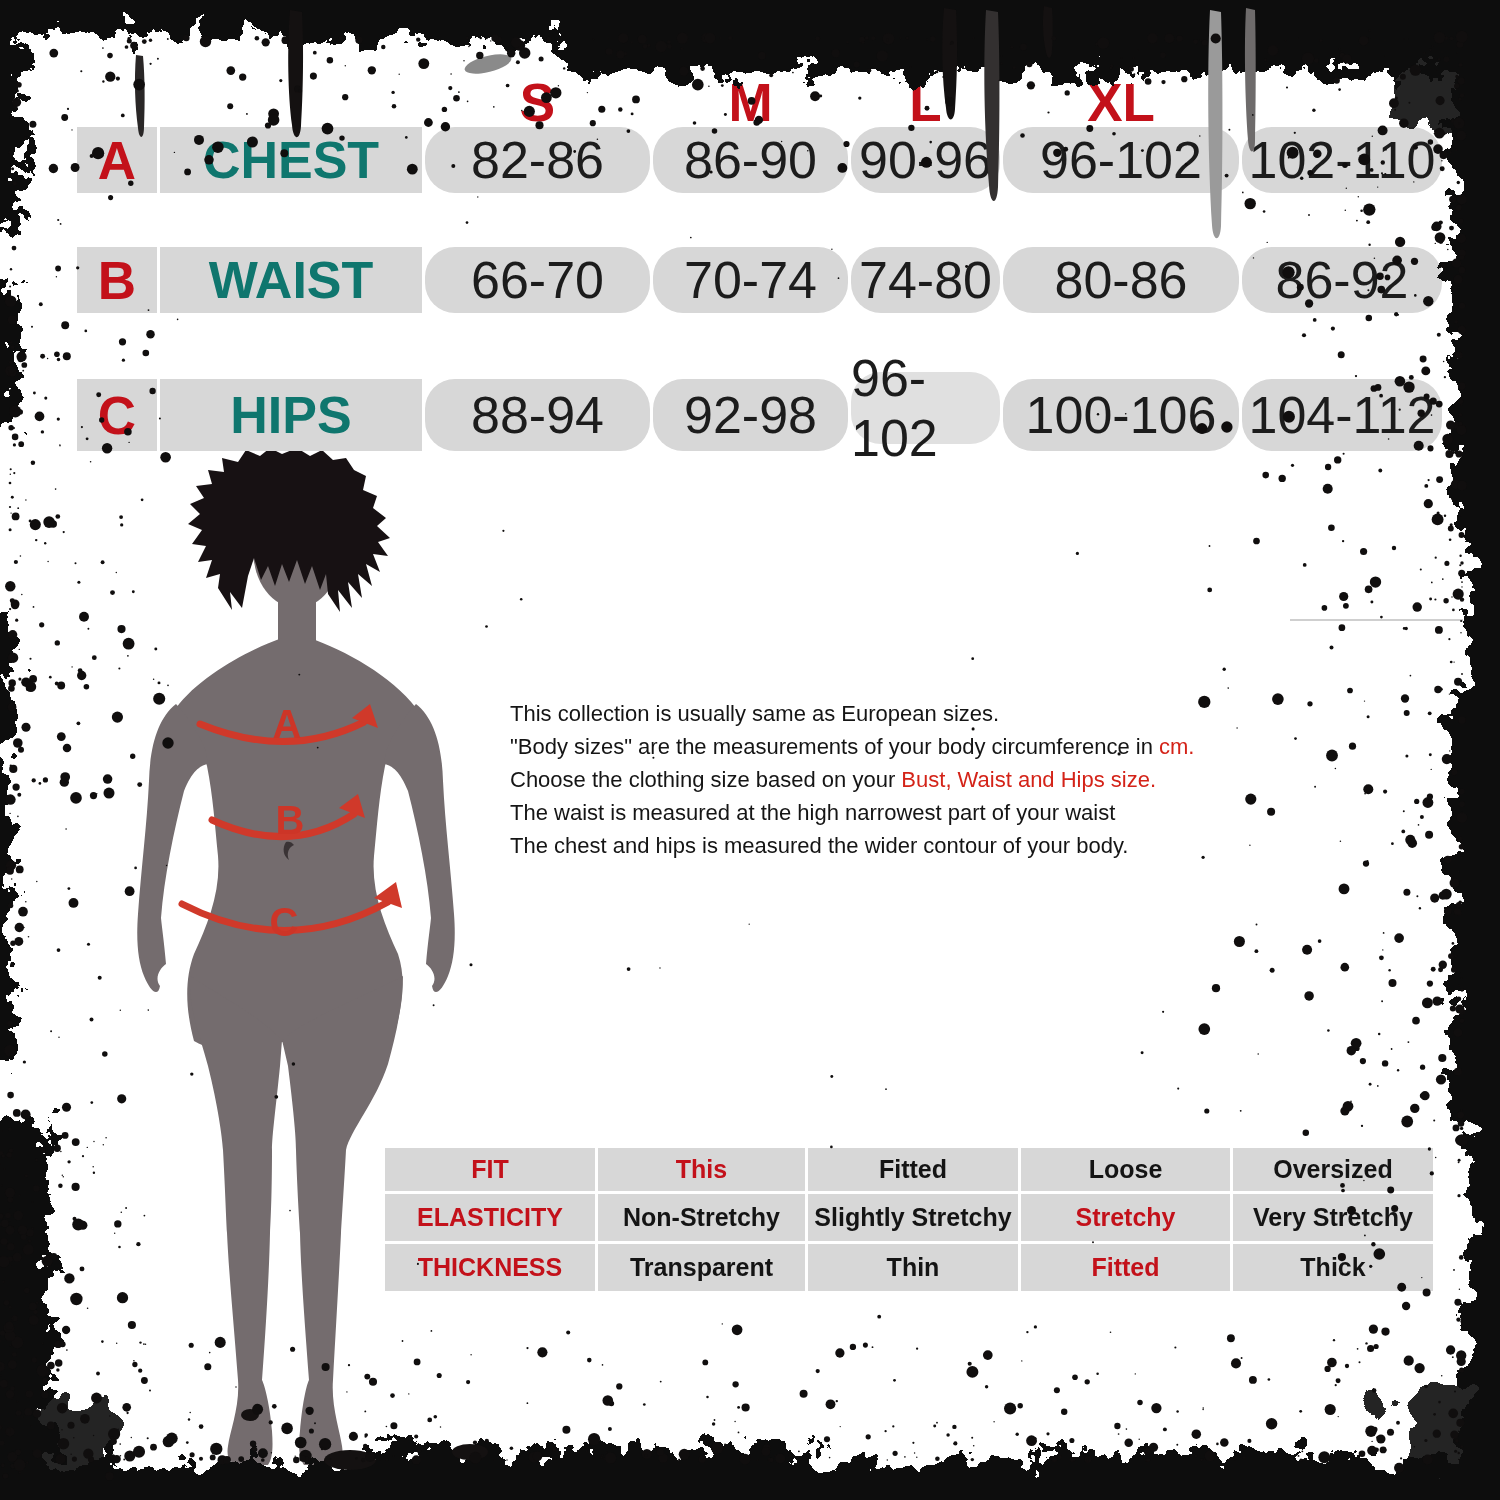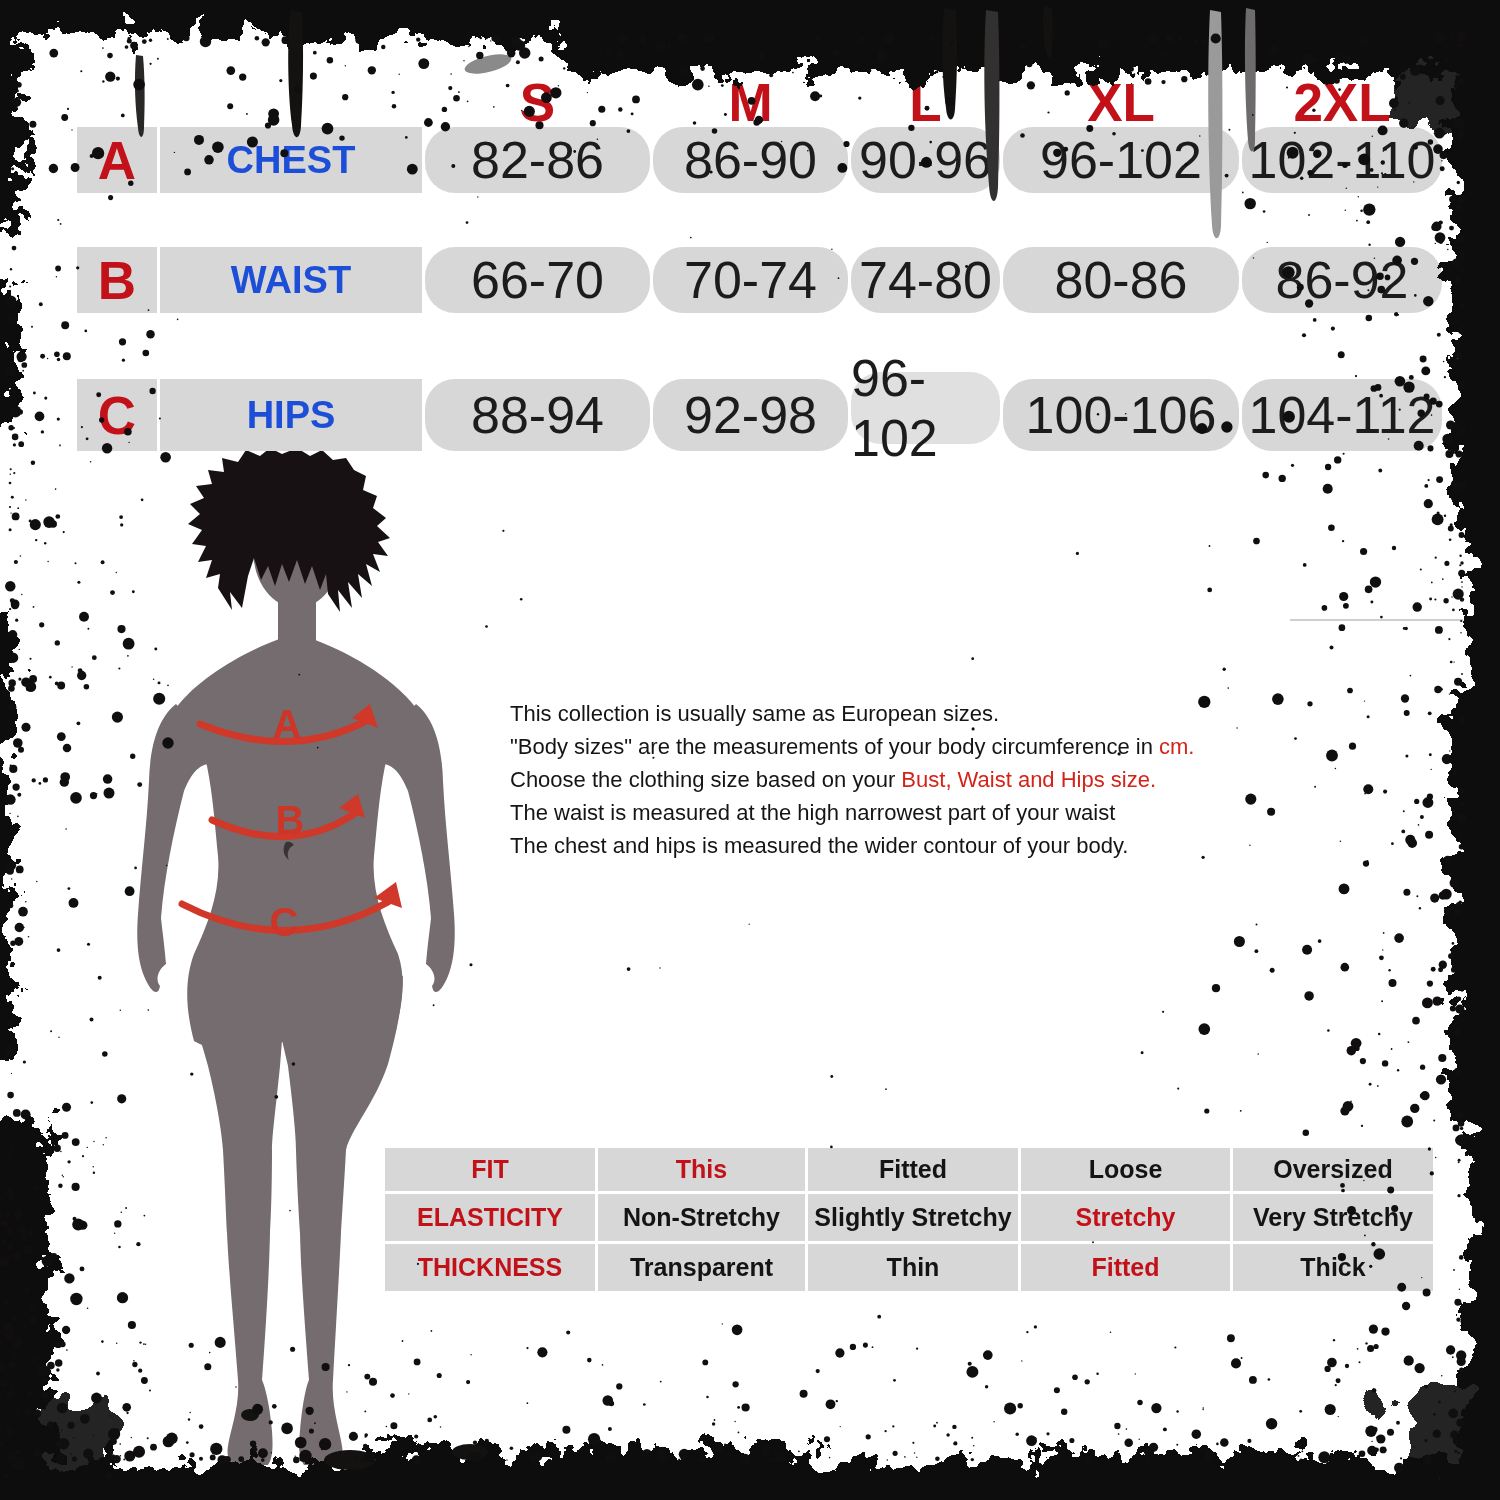--- a/index.html
+++ b/index.html
@@ -10,21 +10,21 @@
   
   .row-grid{
     position:absolute;left:77px;width:1365px;display:grid;
     grid-template-columns:80px 262px 225px 195px 149px 236px 200px;
     column-gap:3px;
   }
   .cell{display:flex;align-items:center;justify-content:center;background:#d7d7d7;color:#141414;}
   .hdr .cell{background:transparent;}
   .hdr-label{font-weight:bold;font-size:53px;color:#c3111a;}
   .cell.letter{font-weight:bold;font-size:53px;color:#c3111a;}
-  .cell.label{font-weight:bold;font-size:38px;color:#1d4ed8;}
+  .cell.label{font-weight:bold;font-size:52px;color:#0f766e;}
   .cell.value{font-size:52px;color:#1c1c1c;border-radius:30px;}
   .cell.patched{position:relative;top:-7px;height:72px;background:#e0e0e0;}
   
   .notes{position:absolute;left:510px;top:697px;font-size:22px;line-height:33px;color:#151515;white-space:nowrap;}
   .notes .rd{color:#d42318;}
   
   .attr-grid{
     position:absolute;left:385px;top:1148px;width:1100px;display:grid;
     grid-template-columns:210px 207px 210px 209px 200px;
     grid-template-rows:43px 47px 47px;gap:3px;
@@ -111,21 +111,20 @@
     <text class="marker" x="154" y="490" text-anchor="middle">C</text>
   </svg>
 
   <div class="row-grid hdr" style="top:72px;height:48px">
     <div class="cell"></div>
     <div class="cell"></div>
     <div class="cell hdr-label">S</div>
     <div class="cell hdr-label">M</div>
     <div class="cell hdr-label">L</div>
     <div class="cell hdr-label">XL</div>
-    <div class="cell hdr-label">2XL</div>
   </div>
 
   <div class="row-grid" style="top:127px;height:66px">
     <div class="cell letter">A</div>
     <div class="cell label">CHEST</div>
     <div class="cell value">82-86</div>
     <div class="cell value">86-90</div>
     <div class="cell value">90-96</div>
     <div class="cell value">96-102</div>
     <div class="cell value">102-110</div>

